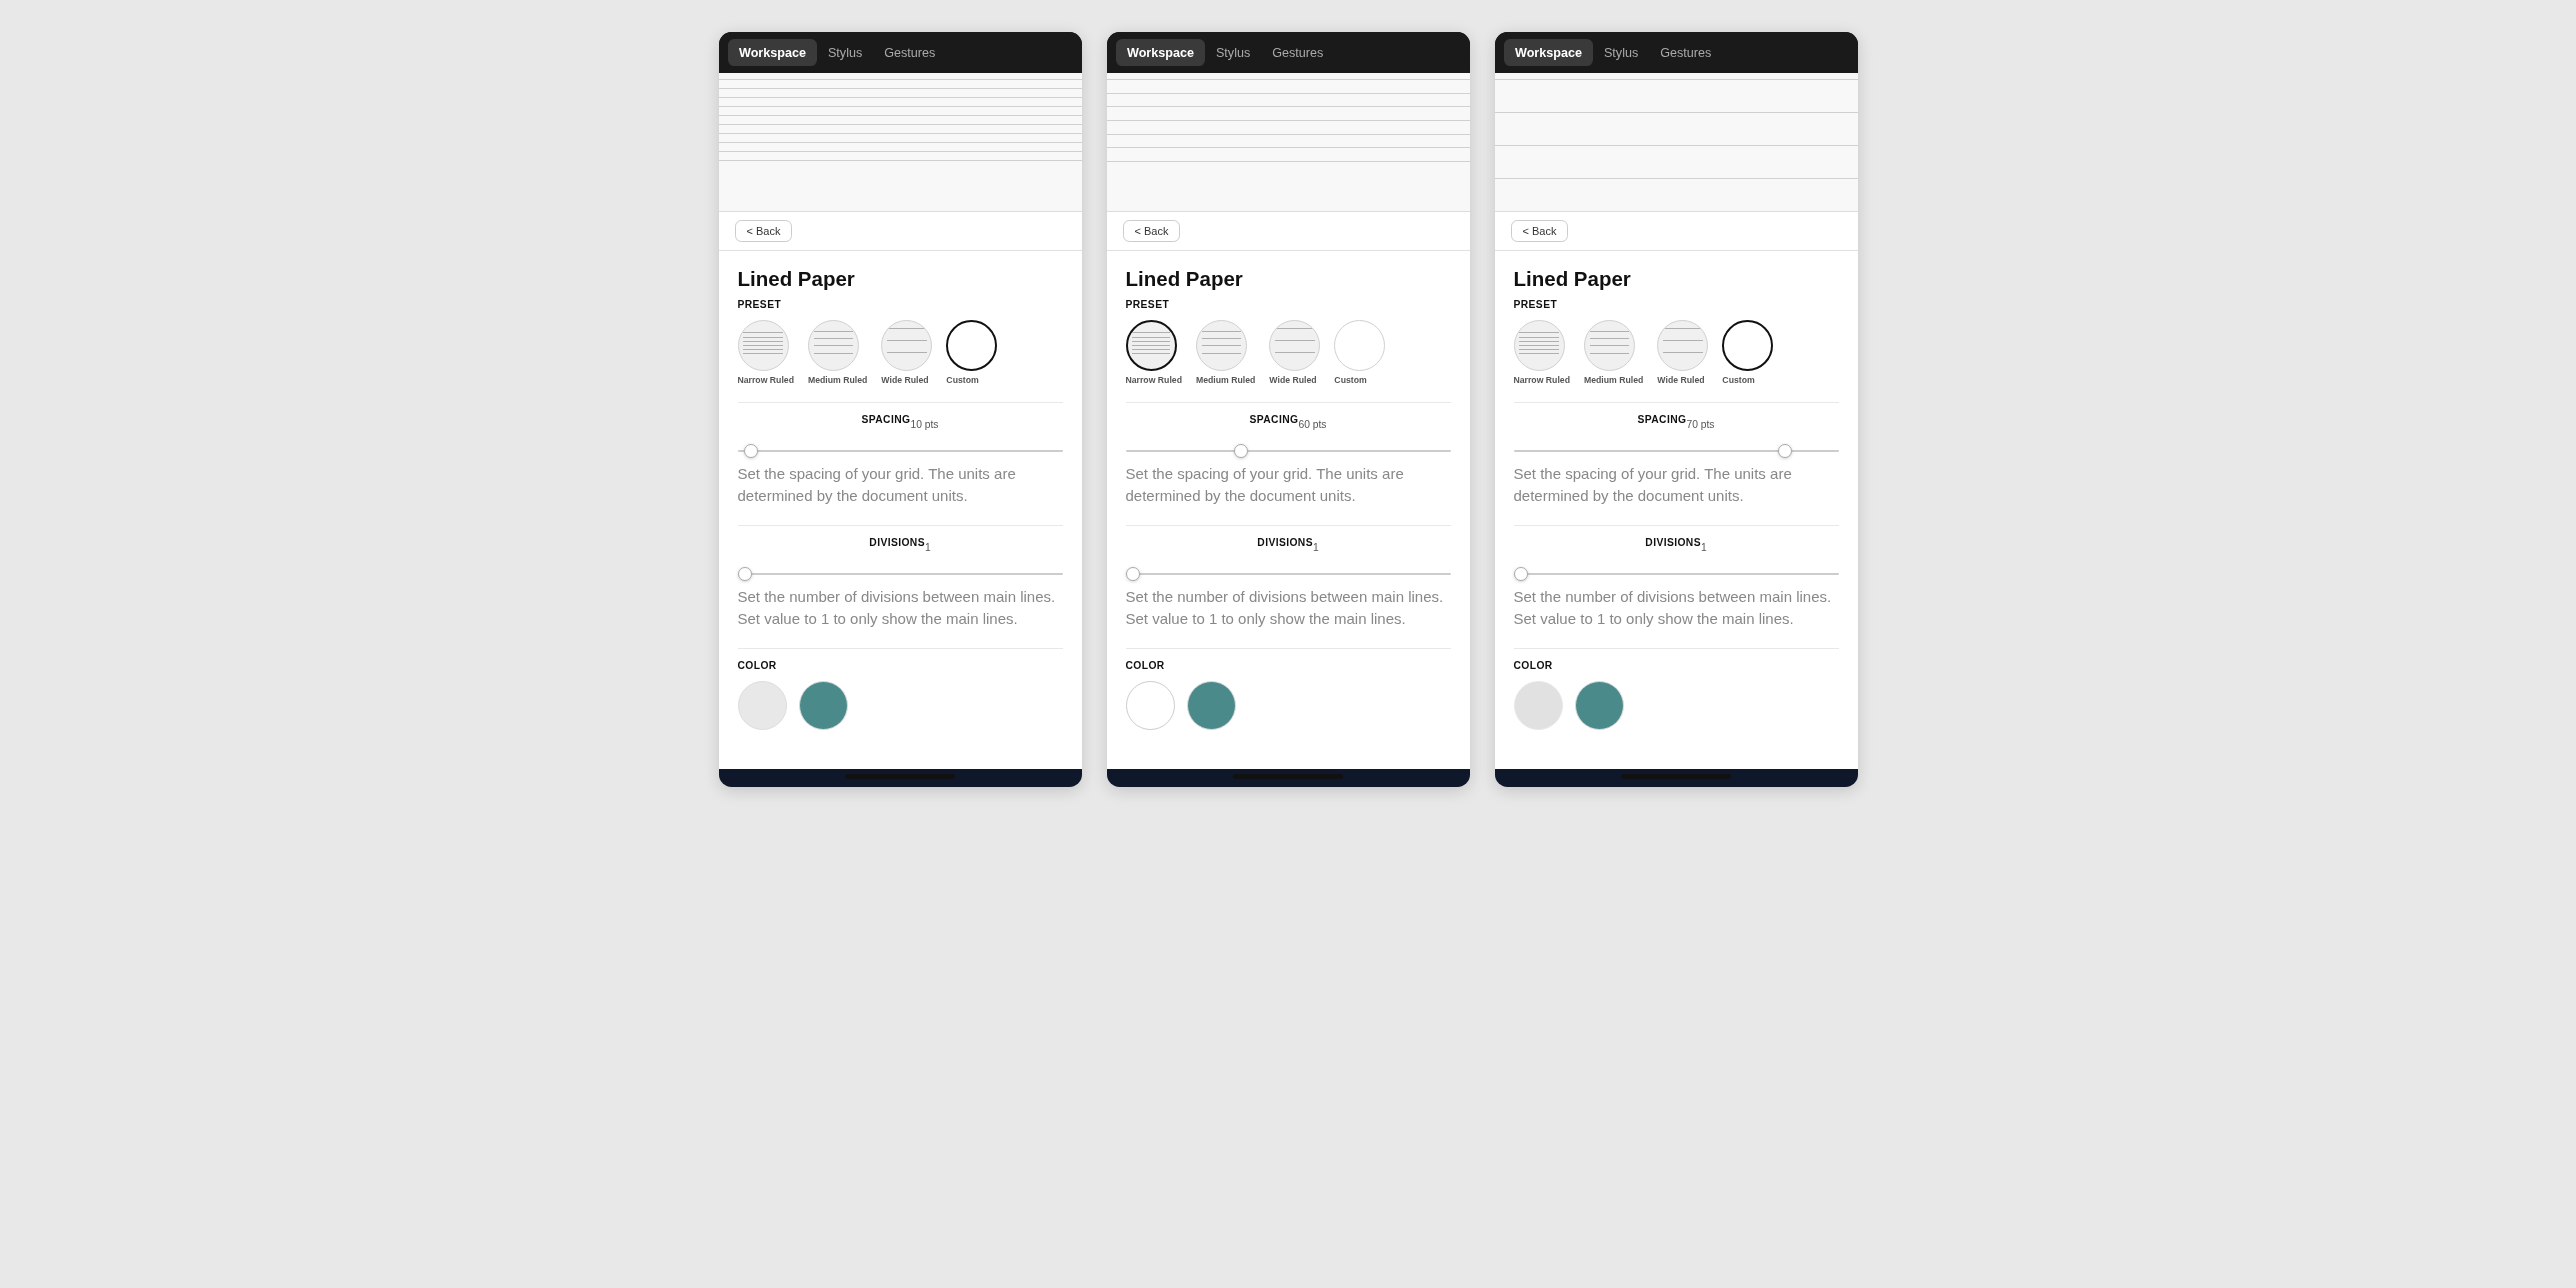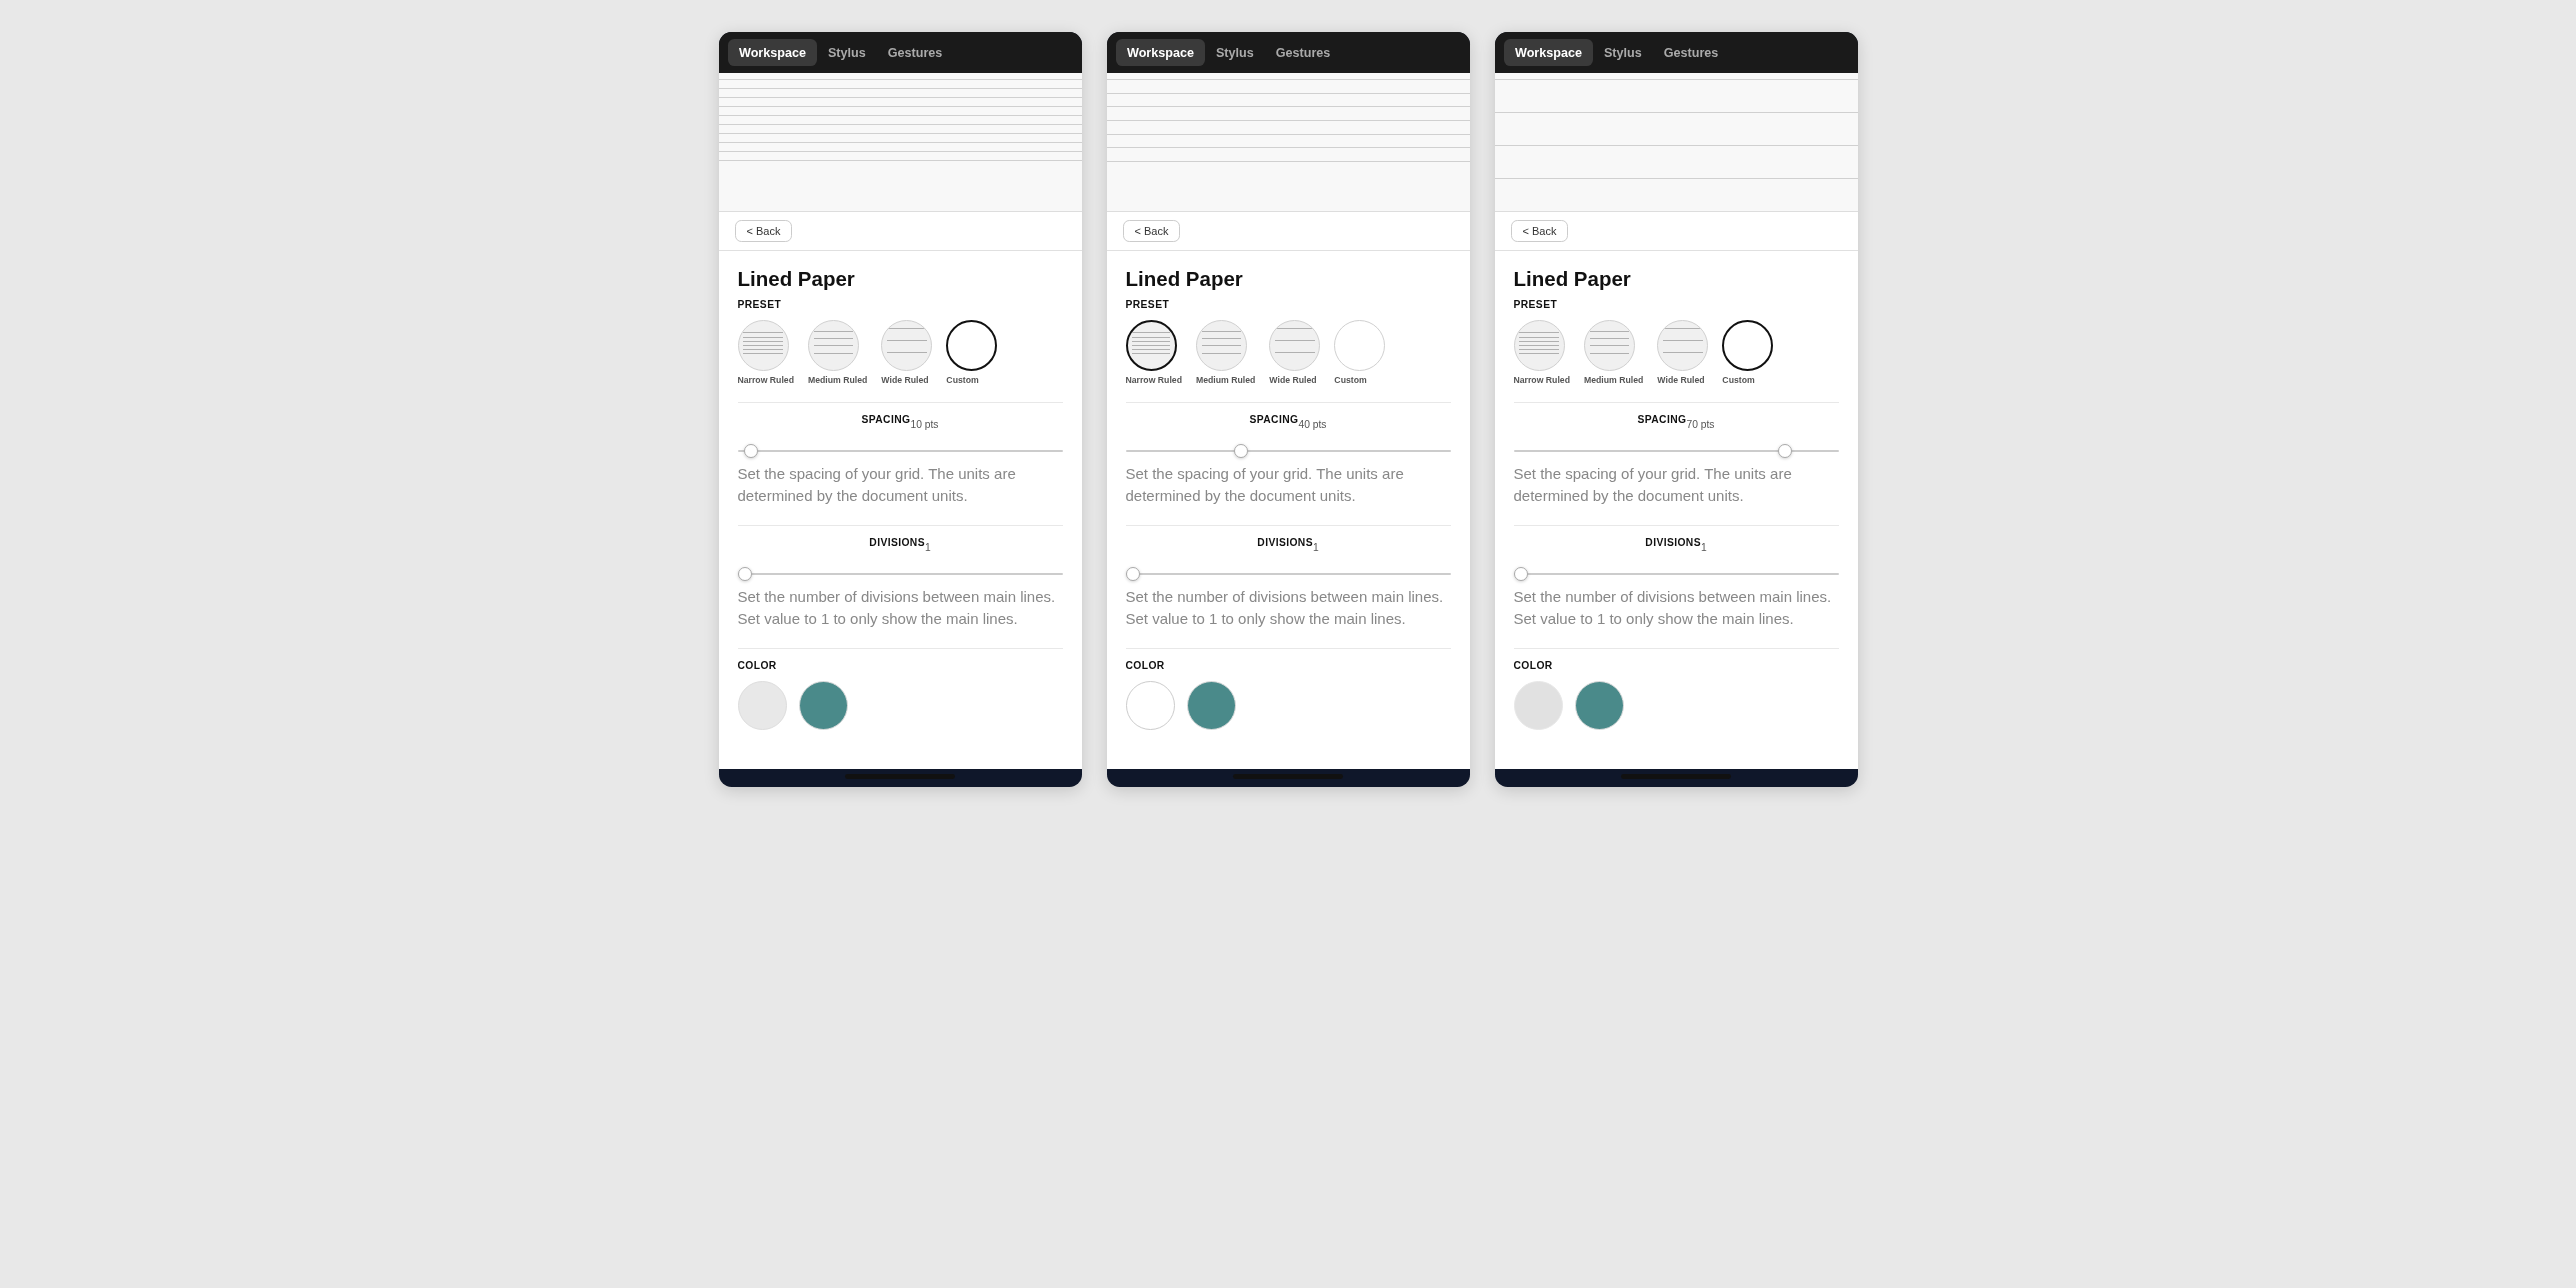--- a/index.html
+++ b/index.html
@@ -26,21 +26,21 @@
     .tab-bar {
       background: #1a1a1a;
       display: flex;
       align-items: center;
       padding: 0 9.5px;
       height: 41px;
     }
     .tab {
       color: #aaa;
       font-size: 12.6px;
-      font-weight: 700;
+      font-weight: 400;
       padding: 6.3px 11px;
       cursor: pointer;
       border-radius: 6.3px;
     }
     .tab.active {
       background: #3a3a3a;
       color: #fff;
       font-weight: 600;
     }
 
@@ -445,21 +445,21 @@
         </div>
 
       </div>
     </div>
 
     <hr class="divider">
 
     <div class="section">
       <div class="spacing-header">
         <span class="section-label">SPACING</span>
-        <span class="spacing-value">40 pts</span>
+        <span class="spacing-value">60 pts</span>
       </div>
       <div class="slider-container">
         <input type="range" class="custom-slider" min="0" max="100" value="35" style="">
       </div>
       <p class="hint-text">Set the spacing of your grid. The units are determined by the document units.</p>
     </div>
 
     <hr class="divider">
 
     <div class="section">

